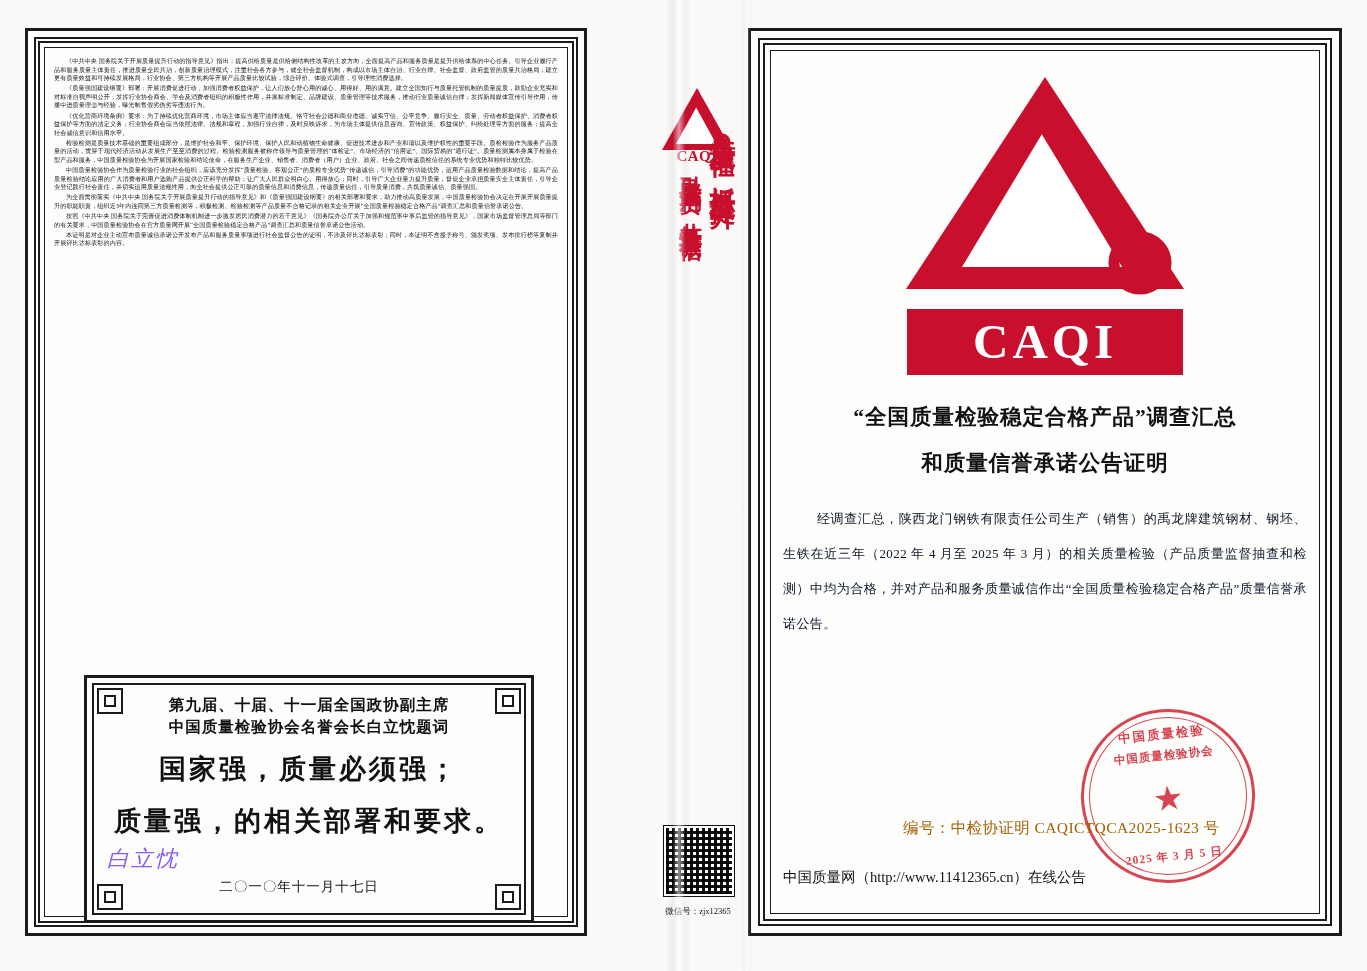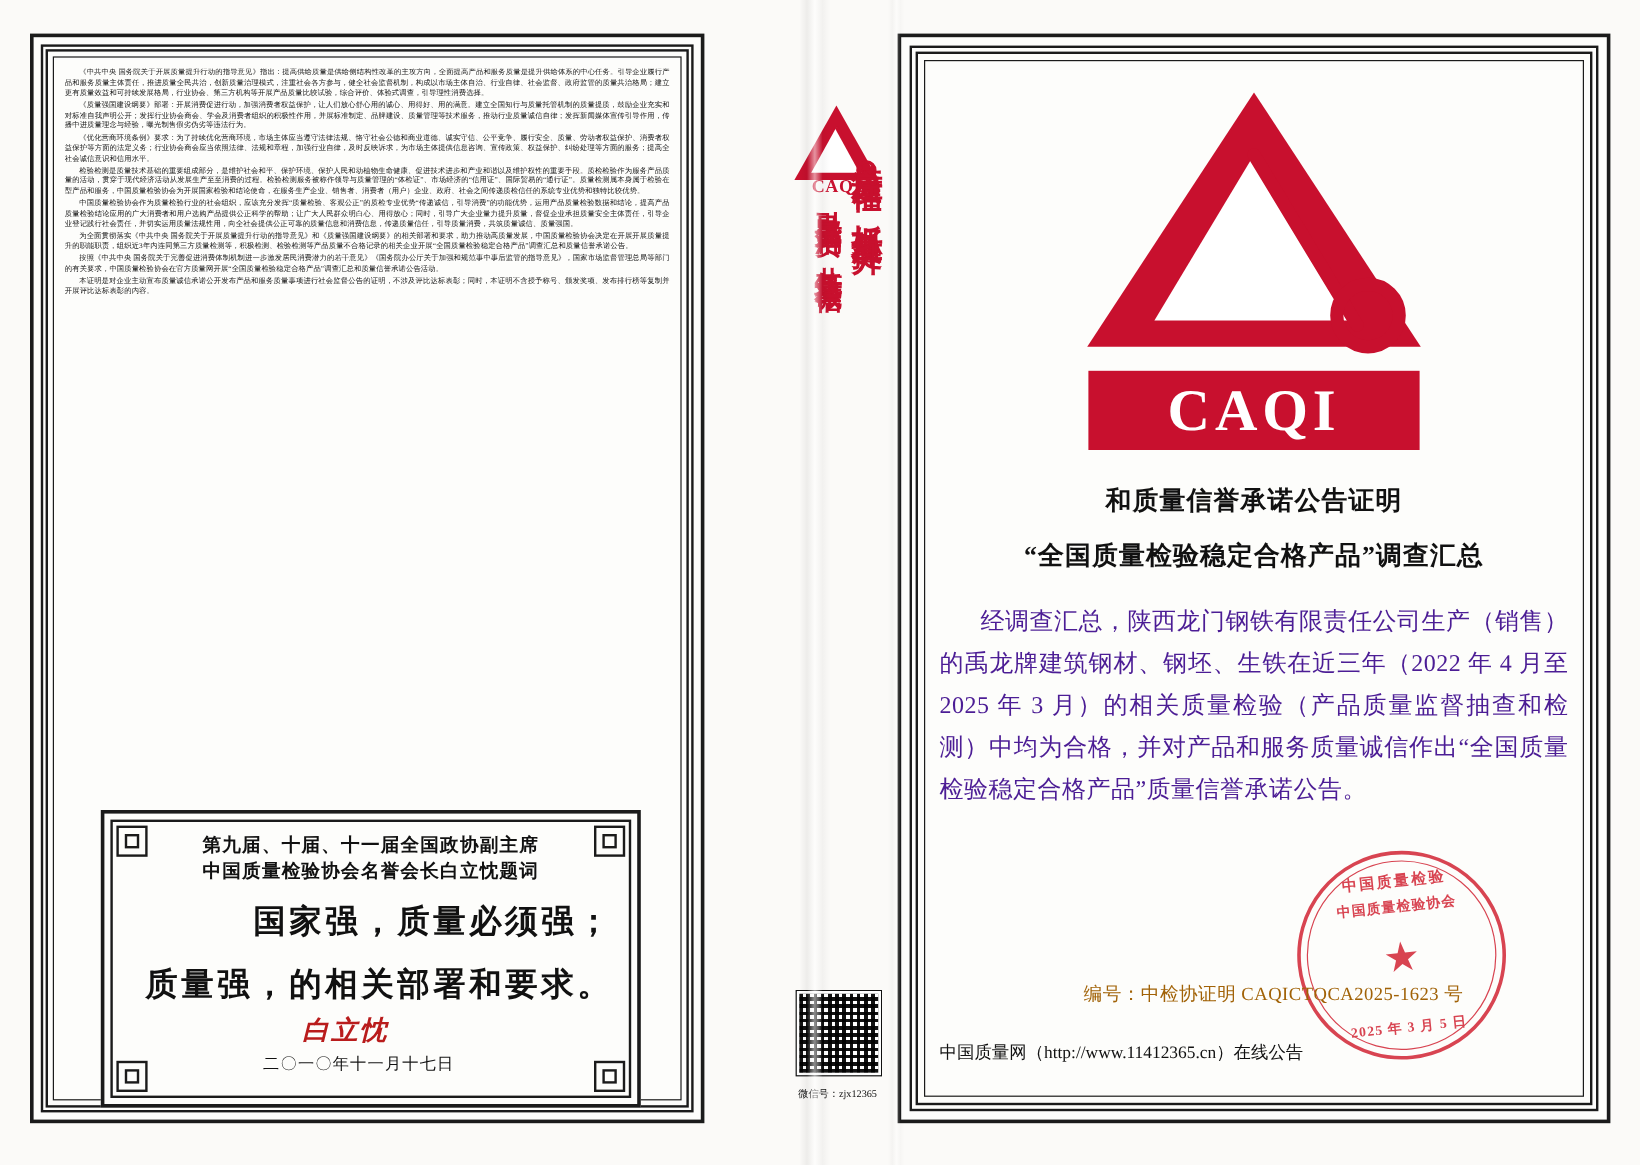--- a/index.html
+++ b/index.html
@@ -116,32 +116,30 @@
     font-family: "Liberation Serif", serif;
   }
   .qb-cal {
     margin-top: 10px;
     color: #111;
     font-size: 27px;
     font-weight: bold;
     line-height: 42px;
     letter-spacing: 3px;
     font-family: "DejaVu Serif", serif;
-    text-align: right;
   }
   .qb-sign {
     margin-top: 2px;
-    text-align: center;
+    text-align: left;
     padding-right: 42px;
     font-size: 22px;
     font-family: "DejaVu Serif", serif;
-    color: #b91c1c;
+    color: #8b5cf6;
     font-style: italic;
     letter-spacing: 2px;
-    font-weight: bold;
   }
   .qb-date {
     margin-top: 4px;
     text-align: center;
     padding-right: 20px;
     font-size: 13.5px;
     color: #111;
     letter-spacing: 1px;
   }
 
@@ -261,23 +259,23 @@
     margin-top: 6px;
     text-align: center;
     font-size: 21.5px;
     font-weight: bold;
     color: #111;
     line-height: 40px;
     letter-spacing: 1px;
   }
   .cert-para {
     margin-top: 18px;
-    font-size: 20px;
+    font-size: 13px;
     line-height: 35px;
-    color: #4c1d95;
+    color: #0f172a;
     text-align: justify;
     text-indent: 34px;
     letter-spacing: .4px;
   }
   .stamp {
     position: absolute;
     right: 52px;
     top: 648px;
     width: 168px; height: 168px;
     border: 3px solid #d32b3a;
@@ -407,22 +405,22 @@
       <div class="logo-wrap">
         <svg class="logo-tri" viewBox="0 0 290 225">
           <polygon points="145,6 284,218 6,218" fill="#c8102e"></polygon>
           <polygon points="145,58 228,196 62,196" fill="#ffffff"></polygon>
           <path d="M145 58 L231 200" stroke="#c8102e" stroke-width="11" fill="none" stroke-linecap="round"></path>
           <circle cx="240" cy="192" r="26" fill="none" stroke="#c8102e" stroke-width="11"></circle>
         </svg>
         <div class="logo-word">CAQI</div>
       </div>
 
+      <div class="cert-title">“全国质量检验稳定合格产品”调查汇总</div>
       <div class="cert-title">和质量信誉承诺公告证明</div>
-      <div class="cert-title">“全国质量检验稳定合格产品”调查汇总</div>
 
       <div class="cert-para">经调查汇总，陕西龙门钢铁有限责任公司生产（销售）的禹龙牌建筑钢材、钢坯、生铁在近三年（2022 年 4 月至 2025 年 3 月）的相关质量检验（产品质量监督抽查和检测）中均为合格，并对产品和服务质量诚信作出“全国质量检验稳定合格产品”质量信誉承诺公告。</div>
 
       <div class="stamp">
         <div class="ring"></div>
         <div class="arc-top">中国质量检验</div>
         <div class="arc-mid">中国质量检验协会</div>
         <div class="star">★</div>
         <div class="arc-bottom">2025 年 3 月 5 日</div>
       </div>

